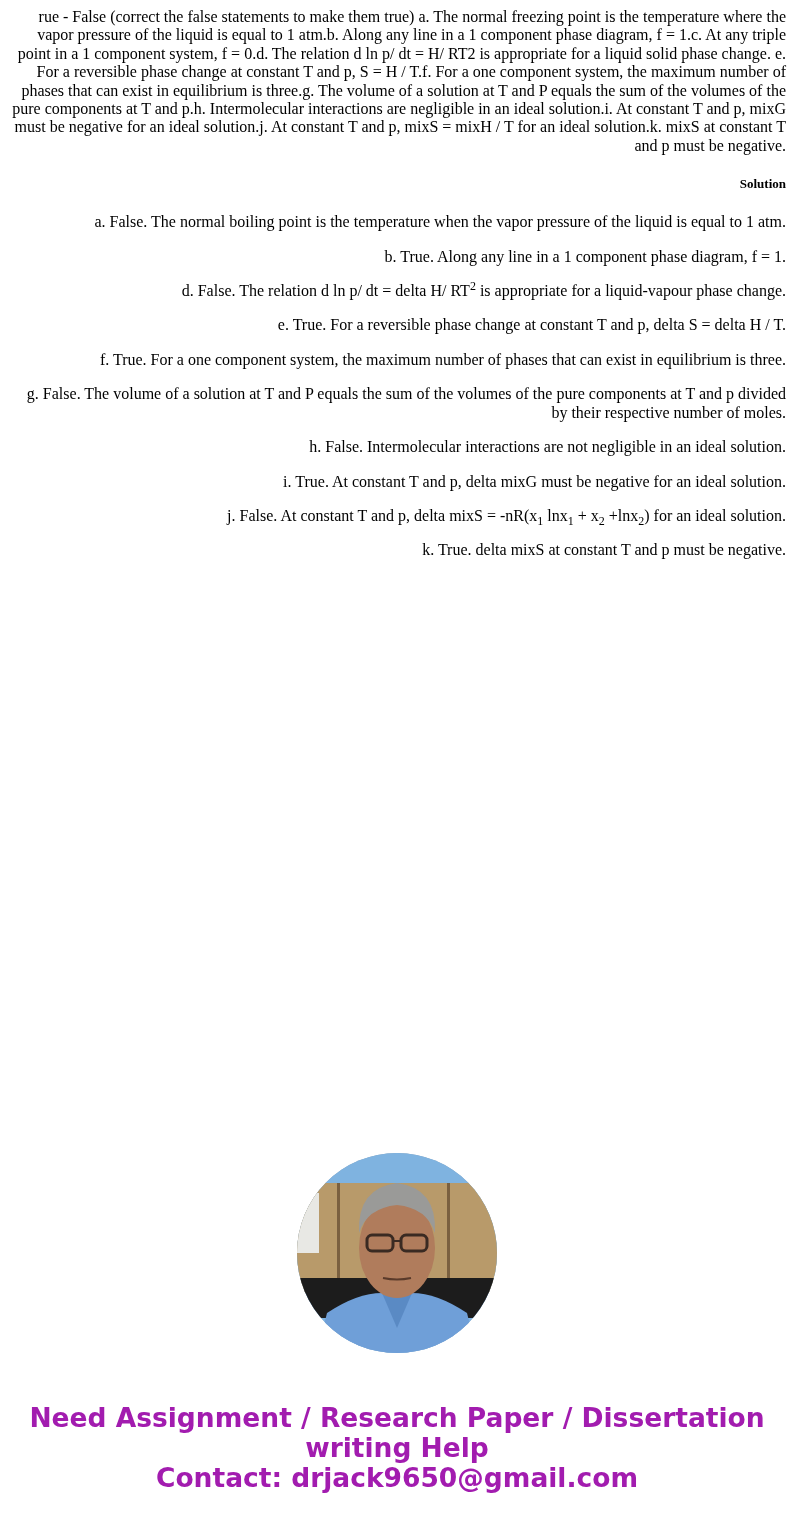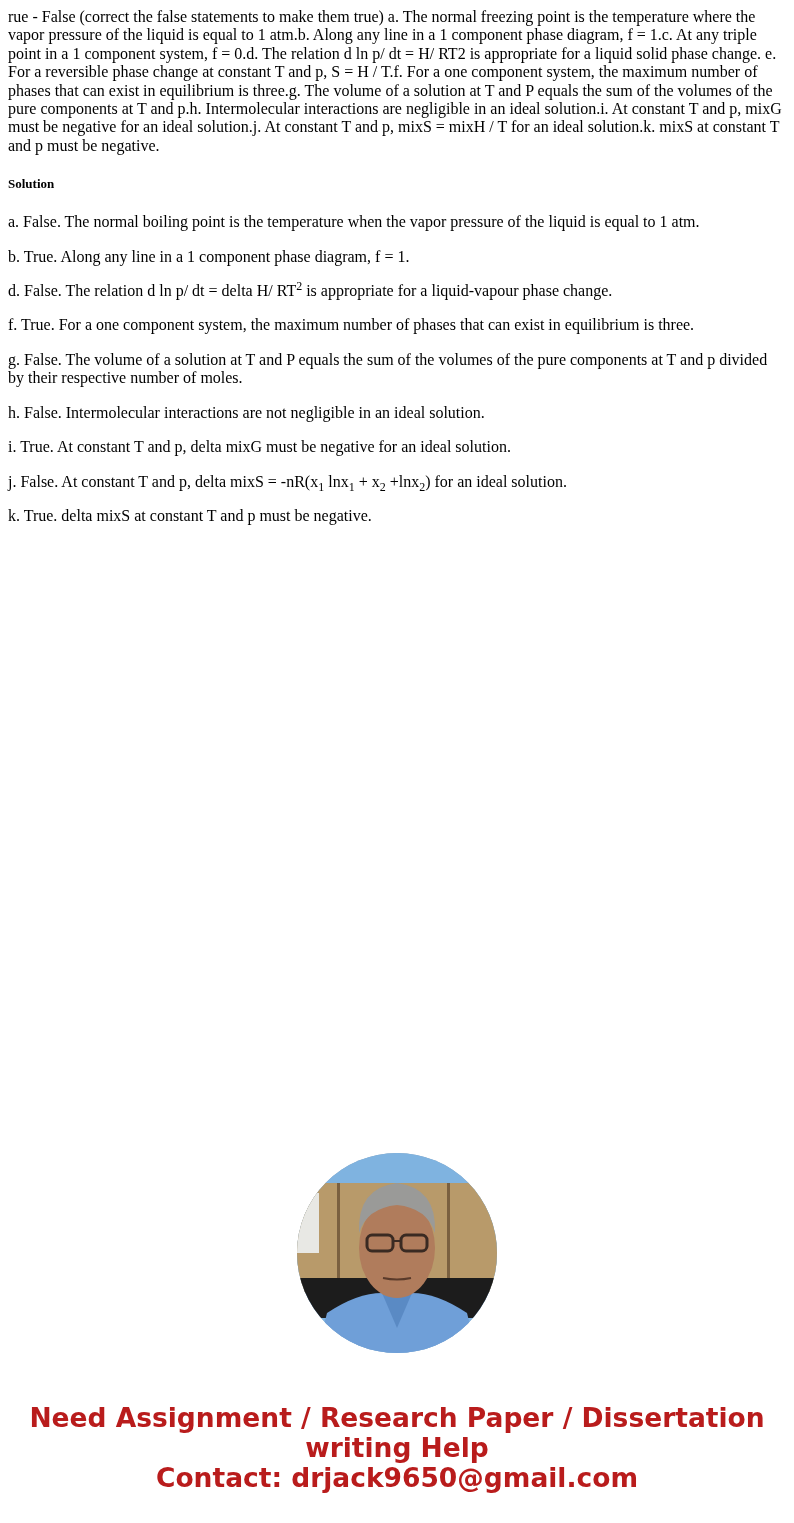--- a/index.html
+++ b/index.html
@@ -5,21 +5,21 @@
     html, body { margin: 0; padding: 0; background: #ffffff; }
     body {
       width: 794px;
       height: 1523px;
       position: relative;
       overflow: hidden;
       font-family: "Liberation Serif", serif;
       font-size: 16px;
       color: #000;
     }
-    .content { padding: 8px 8px 0 8px; }
+    .content { padding: 8px 8px 0 8px; text-align: right; }
     .question { margin: 0; line-height: 18.4px; }
     h3.solution-heading {
       font-size: 13px;
       font-weight: bold;
       margin: 18px 0 18px 0;
       line-height: 22px;
     }
     .answer { margin: 0 0 16px 0; line-height: 18.4px; }
     sup, sub { font-size: 12px; line-height: 0; }
     .avatar {
@@ -35,35 +35,36 @@
     .footer {
       position: absolute;
       left: 0;
       top: 1403px;
       width: 794px;
       text-align: center;
       font-family: "DejaVu Sans", sans-serif;
       font-weight: bold;
       font-size: 26.5px;
       line-height: 30px;
-      color: #b91c1c;
+      color: #a21caf;
     }
     .footer div { margin: 0; }
   </style>
 </head>
 <body>
 
 <div class="content">
   <p class="question">rue - False (correct the false statements to make them true) a. The normal freezing point is the temperature where the vapor pressure of the liquid is equal to 1 atm.b. Along any line in a 1 component phase diagram, f = 1.c. At any triple point in a 1 component system, f = 0.d. The relation d ln p/ dt = H/ RT2 is appropriate for a liquid solid phase change. e. For a reversible phase change at constant T and p, S = H / T.f. For a one component system, the maximum number of phases that can exist in equilibrium is three.g. The volume of a solution at T and P equals the sum of the volumes of the pure components at T and p.h. Intermolecular interactions are negligible in an ideal solution.i. At constant T and p, mixG must be negative for an ideal solution.j. At constant T and p, mixS = mixH / T for an ideal solution.k. mixS at constant T and p must be negative.</p>
 
   <h3 class="solution-heading">Solution</h3>
 
   <p class="answer">a. False. The normal boiling point is the temperature when the vapor pressure of the liquid is equal to 1 atm.</p>
   <p class="answer">b. True. Along any line in a 1 component phase diagram, f = 1.</p>
   <p class="answer"><span>d. False. The relation d ln p/ dt = delta H/ RT</span><sup>2</sup><span> is appropriate for a liquid-vapour phase change.</span></p>
+  <p class="answer">e. True. For a reversible phase change at constant T and p, delta S = delta H / T.</p>
   <p class="answer">f. True. For a one component system, the maximum number of phases that can exist in equilibrium is three.</p>
   <p class="answer">g. False. The volume of a solution at T and P equals the sum of the volumes of the pure components at T and p divided by their respective number of moles.</p>
   <p class="answer">h. False. Intermolecular interactions are not negligible in an ideal solution.</p>
   <p class="answer">i. True. At constant T and p, delta mixG must be negative for an ideal solution.</p>
   <p class="answer"><span>j. False. At constant T and p, delta mixS = -nR(x</span><sub>1</sub><span> lnx</span><sub>1</sub><span> + x</span><sub>2</sub><span> +lnx</span><sub>2</sub><span>) for an ideal solution.</span></p>
   <p class="answer">k. True. delta mixS at constant T and p must be negative.</p>
 </div>
 
 <div class="avatar">
   <svg width="200" height="200" viewBox="0 0 200 200">

